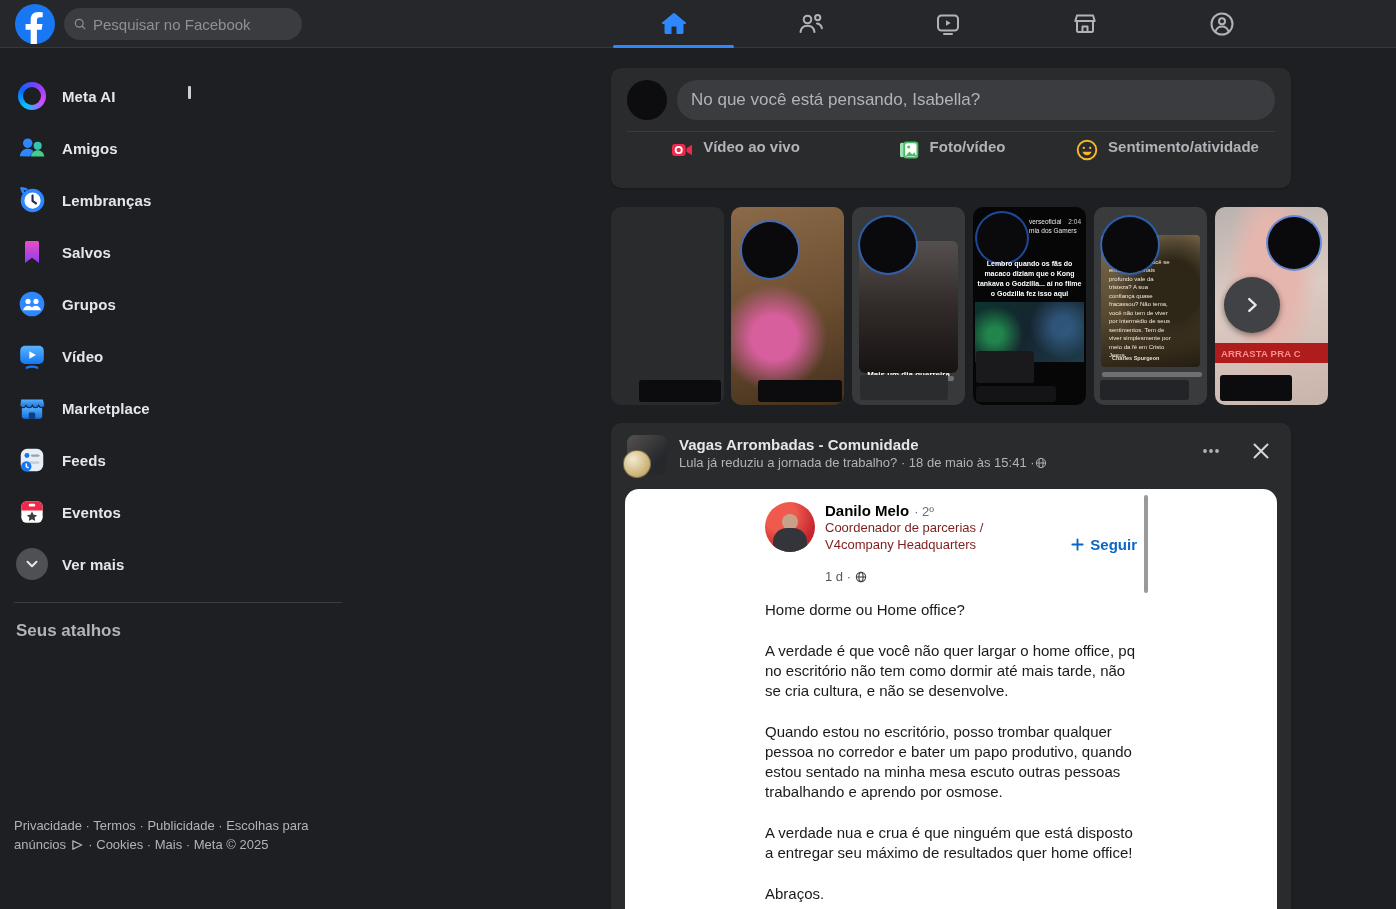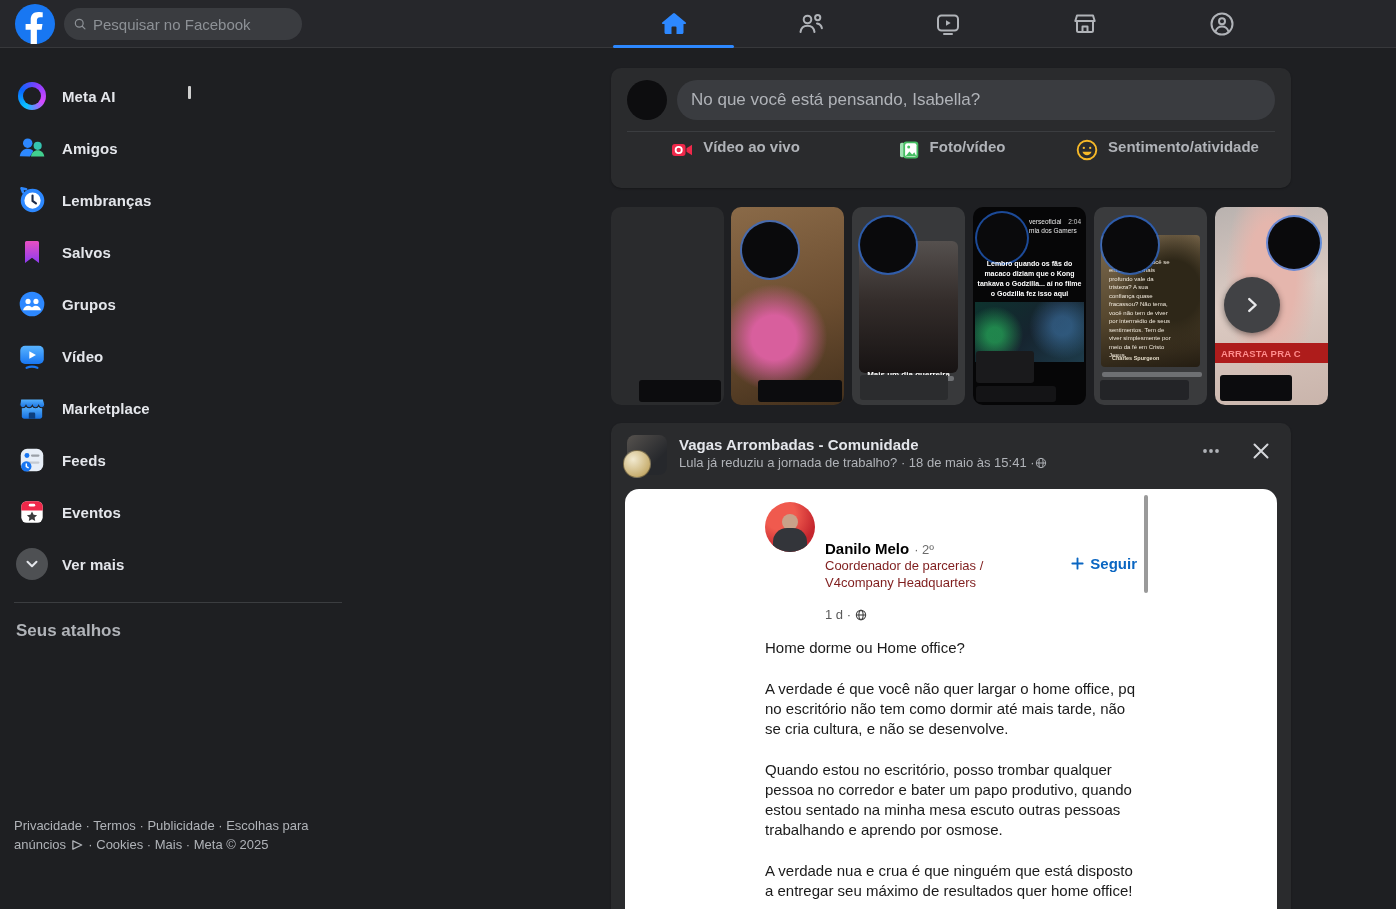--- a/index.html
+++ b/index.html
@@ -92,21 +92,21 @@
   .pabtn{cursor:pointer;display:flex;align-items:center;justify-content:center;width:28px;height:28px;border-radius:50%;}
 
   
   .shot{margin:6px 14px 0;background:#fff;border-radius:14px;height:460px;position:relative;color:#191919;overflow:hidden;}
   .shot-col{margin-left:140px;width:372px;padding-top:13px;}
   .li-head{display:flex;gap:10px;}
   .li-av{width:50px;height:50px;border-radius:50%;flex:0 0 50px;background:radial-gradient(circle at 30% 25%,#f05a4e 0 30%,#c5262e 70%);position:relative;overflow:hidden;}
   .li-av::before{content:"";position:absolute;left:17px;top:12px;width:16px;height:16px;border-radius:50%;background:#c9a189;}
   .li-av::after{content:"";position:absolute;left:8px;top:26px;width:34px;height:26px;border-radius:14px 14px 0 0;background:#33353a;}
   .li-names{flex:1;}
-  .li-name-row{display:flex;align-items:baseline;gap:5px;margin-top:38px;}
+  .li-name-row{display:flex;align-items:baseline;gap:5px;}
   .li-name{font-size:15px;font-weight:700;color:#000;}
   .li-degree{font-size:13px;color:#6b6b6b;}
   .li-headline{font-size:13px;color:#7f1d1d;line-height:17px;width:210px;}
   .li-time{font-size:13px;color:#5a5a5a;display:flex;align-items:center;gap:4px;margin-top:16px;}
   .li-follow{display:flex;align-items:center;gap:5px;color:var(--liblue);font-size:15px;font-weight:700;cursor:pointer;white-space:nowrap;margin-top:3px;}
   .li-body{margin-top:16px;font-size:15px;line-height:20px;color:#1a1a1a;}
   .li-body p{margin-bottom:21px;}
   .li-translate{color:var(--liblue);font-size:15px;font-weight:400;cursor:pointer;display:inline-block;}
   .shot-scrollbar{position:absolute;right:129px;top:6px;width:4px;height:98px;border-radius:2px;background:#9a9a9a;}
 </style>

